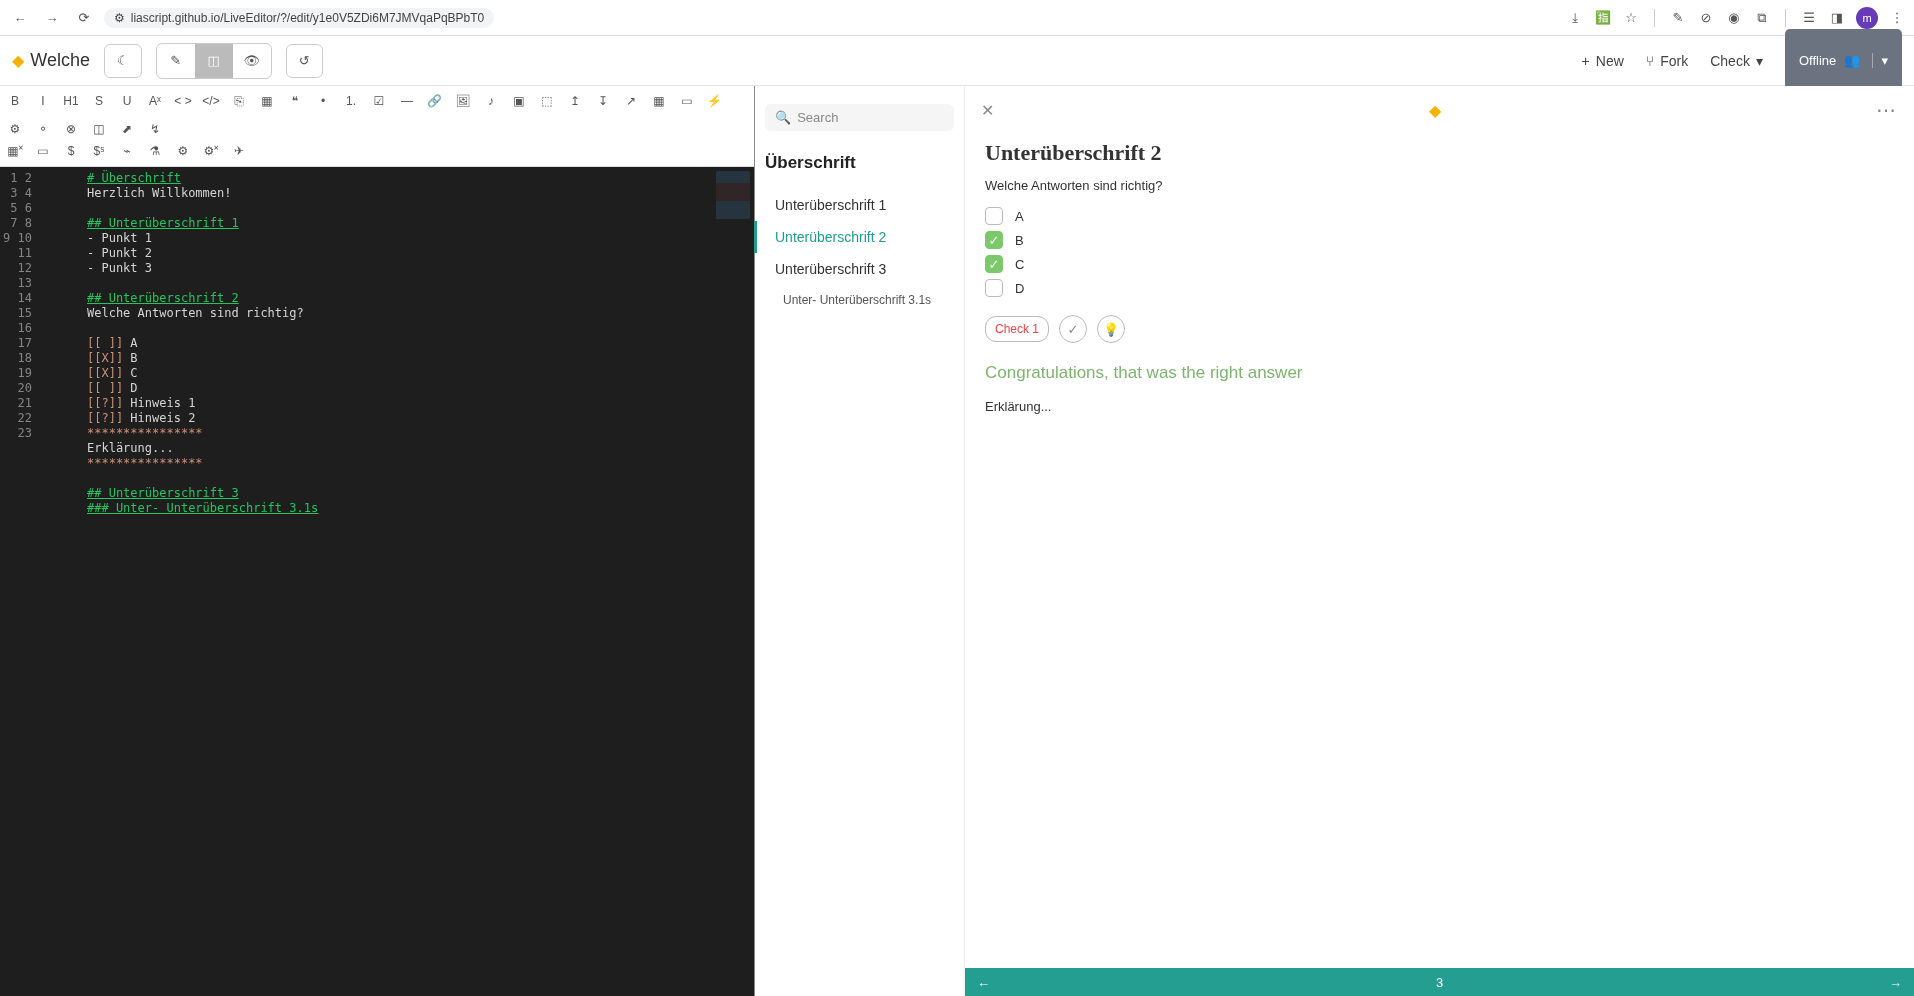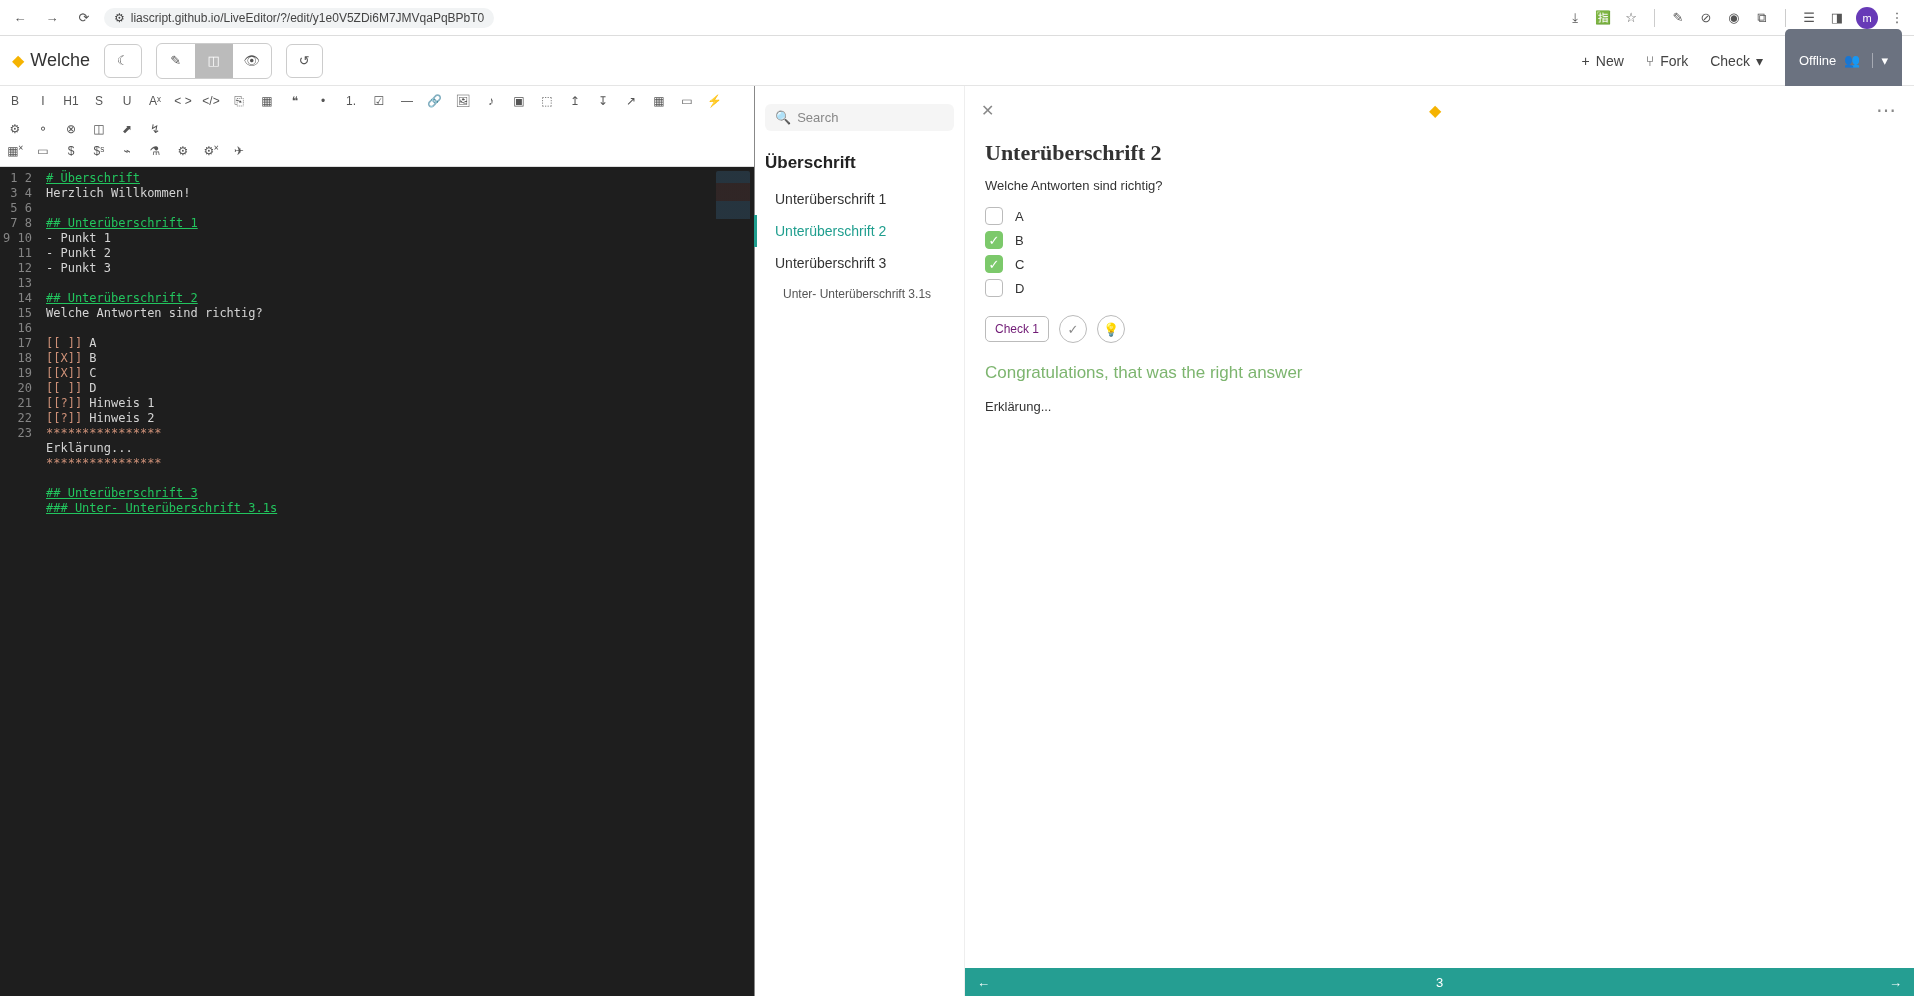--- a/index.html
+++ b/index.html
@@ -31,49 +31,49 @@
   .workspace { display:flex; height:calc(100vh - 86px); }
   .editor-pane { width:755px; display:flex;flex-direction:column;background:#1e1e1e;border-right:1px solid #888;}
   .preview-pane { flex:1; display:flex; background:#fff; }
 
   
   .md-toolbar { background:#fff; padding:4px 6px; border-bottom:1px solid #ddd; }
   .tb-row { display:flex;flex-wrap:wrap;gap:10px;align-items:center;padding:2px 0; }
   .tb-btn { width:18px;height:18px;display:flex;align-items:center;justify-content:center;color:#555;font-size:12px; }
 
   
-  .code-area { flex:1; position:relative; display:flex; font-family:Consolas,Menlo,monospace; font-size:12px; overflow:hidden;}
+  .code-area { flex:1; position:relative; display:flex; font-family:Consolas,Menlo,monospace; font-size:12px; overflow:hidden;gap:41px;}
   .gutter { width:40px;background:#1e1e1e;color:#858585;text-align:right;padding:4px 8px 0 0;line-height:15px;}
   .code-lines { flex:1;padding:4px 0 0 6px;color:#d4d4d4;line-height:15px;white-space:pre;}
   .tok-title{color:#22c55e;text-decoration:underline;}
   .tok-str{color:#ce9178;}
   .tok-key{color:#ce9178;}
   .minimap{position:absolute;top:4px;right:4px;width:34px;height:60px;background:linear-gradient(#2a4050 0 12px,#3a2a2a 12px 30px,#2a4050 30px 48px,#1e1e1e 48px 60px);opacity:.65;border-radius:2px;}
 
   
   .toc-pane { width:210px;border-right:1px solid #eee;padding:18px 10px;position:relative;}
   .search-box{display:flex;align-items:center;gap:6px;background:#f5f5f5;border-radius:6px;padding:6px 10px;color:#888;margin-bottom:22px;}
-  .toc-title{font-size:17px;font-weight:700;color:#222;margin-bottom:10px;}
+  .toc-title{font-size:17px;font-weight:700;color:#222;margin-bottom:16px;}
   .toc-item{padding:8px 4px 8px 10px;font-size:14px;color:#333;}
   .toc-sub{padding-left:18px;font-size:12px;color:#555;}
   .toc-item.active{color:#1f9e8e;position:relative;}
   .toc-item.active::before{content:"";position:absolute;left:-11px;top:0;bottom:0;width:3px;background:#1f9e8e;}
 
   
   .content-pane{flex:1;display:flex;flex-direction:column;position:relative;}
   .content-top{display:flex;align-items:center;justify-content:space-between;padding:12px 16px;}
   .close-x{color:#888;font-size:16px;}
   .content-body{padding:0 20px;flex:1;}
   .prev-title{font-family:Georgia,serif;font-size:22px;font-weight:700;margin:6px 0 12px;}
   .prev-q{font-size:13px;color:#333;margin-bottom:14px;}
   .opt-row{display:flex;align-items:center;gap:12px;margin:6px 0;}
   .chk{width:18px;height:18px;border:1px solid #bbb;border-radius:4px;display:flex;align-items:center;justify-content:center;}
   .chk.on{background:#7cc96b;border-color:#7cc96b;color:#fff;}
   .qact{display:flex;align-items:center;gap:10px;margin-top:18px;}
-  .check-btn{border:1px solid #bbb;border-radius:5px;padding:5px 9px;font-size:12px;color:#701a75;}
+  .check-btn{border:1px solid #bbb;border-radius:11px;padding:5px 9px;font-size:12px;color:#ef4444;}
   .round-ic{width:28px;height:28px;border:1px solid #bbb;border-radius:50%;display:flex;align-items:center;justify-content:center;color:#888;}
   .congrats{color:#7db56f;font-size:17px;margin-top:20px;}
   .expl{font-size:13px;color:#333;margin-top:16px;}
 
   .pager{height:28px;background:#259e92;color:#fff;display:flex;align-items:center;justify-content:space-between;padding:0 12px;font-size:13px;}
   .dots{color:#888;font-size:20px;letter-spacing:2px;}
   .birdlogo{color:#f5b301;font-size:16px;}
   .sep{width:1px;height:18px;background:#ccc;margin:0 4px;}
 </style>
 </head>

